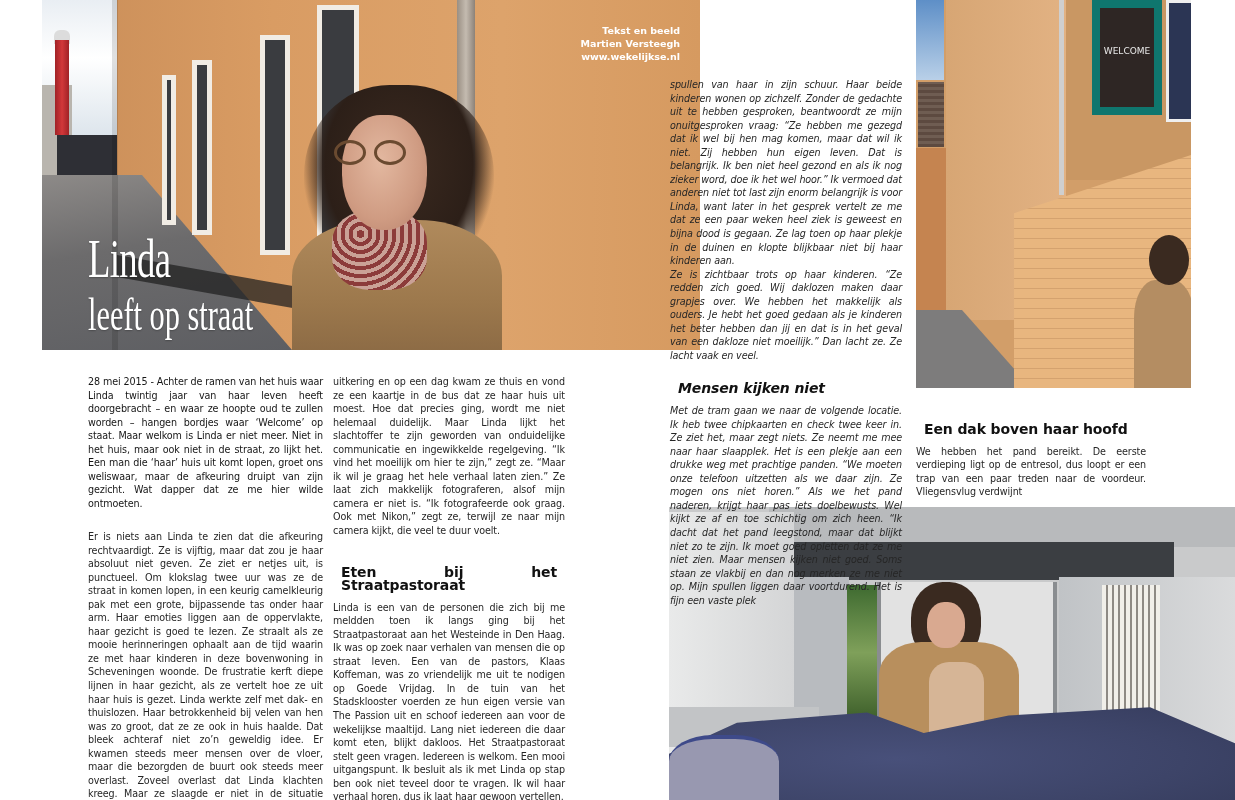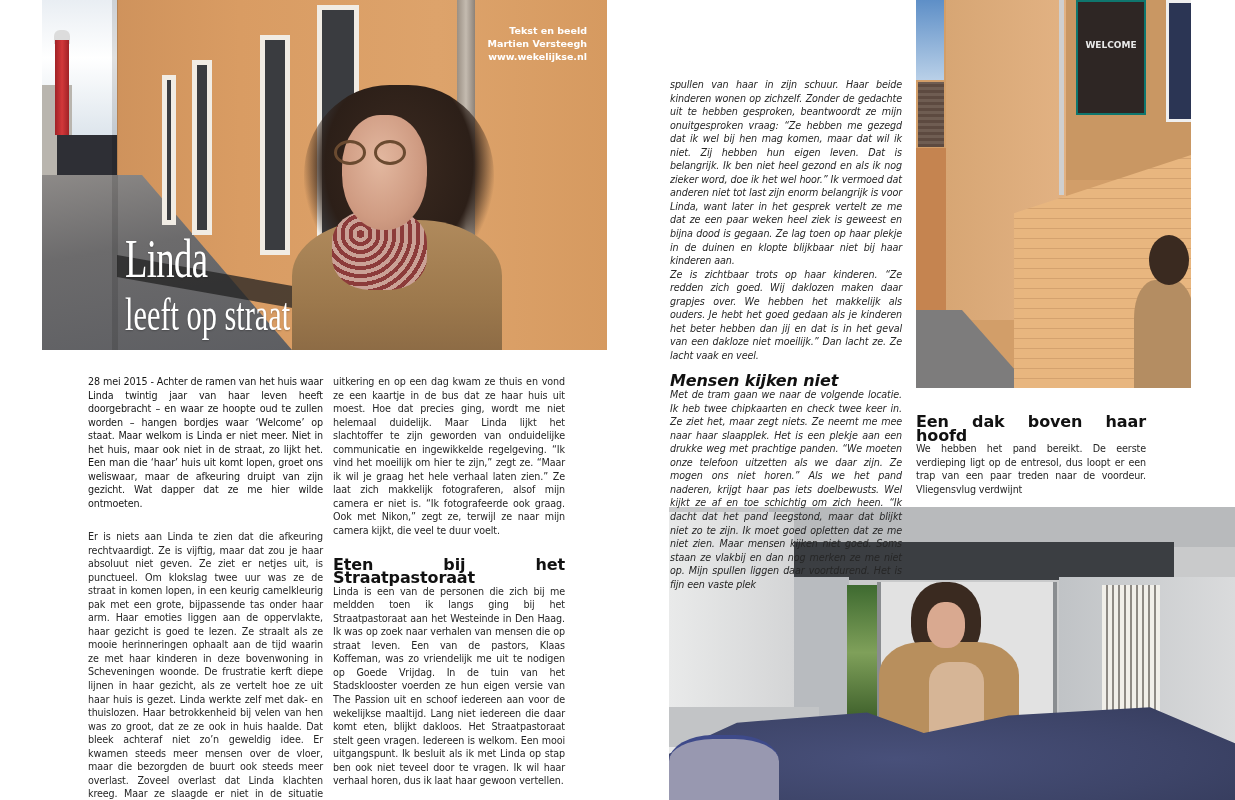--- a/index.html
+++ b/index.html
@@ -2,21 +2,21 @@
 <html><head>
 <meta charset="utf-8">
 <style>
   * { box-sizing: border-box; margin: 0; padding: 0; }
   html, body { width: 1235px; height: 800px; overflow: hidden; background: #ffffff; }
   body { position: relative; font-family: "DejaVu Sans", sans-serif; color: #222; }
 
   .photo { position: absolute; overflow: hidden; }
 
   
-  #hero { left: 42px; top: 0; width: 565px; height: 350px;
+  #hero { left: 42px; top: 0; width: 658px; height: 350px;
     background: linear-gradient(90deg, #c98d58 0%, #d99c63 35%, #dda36b 70%, #d69a60 100%); }
   #hero .sky { position: absolute; left: 0; top: 0; width: 75px; height: 145px;
     background: linear-gradient(180deg, #e9eef3 0%, #ffffff 40%, #d9e2ea 100%); }
   #hero .lighthouse { position: absolute; left: 13px; top: 40px; width: 14px; height: 95px;
     background: linear-gradient(90deg, #a02226, #d2383a, #a02226); }
   #hero .lighthouse-top { position: absolute; left: 12px; top: 30px; width: 16px; height: 14px;
     background: #dcdcdc; border-radius: 6px 6px 0 0; }
   #hero .bg-building { position: absolute; left: 0; top: 85px; width: 30px; height: 100px; background: #b9b5ae; }
   #hero .dark-block { position: absolute; left: 15px; top: 135px; width: 60px; height: 50px; background: #2e2f35; }
   #hero .street { position: absolute; left: 0; top: 175px; width: 250px; height: 175px;
@@ -39,32 +39,32 @@
   #hero .glasses { position: absolute; left: 292px; top: 140px; width: 75px; height: 25px; }
   #hero .glasses span { position: absolute; top: 0; width: 32px; height: 25px; border: 3px solid #6a4a30; border-radius: 50%; }
   #hero .glasses .l { left: 0; } #hero .glasses .r { left: 40px; }
   #hero .scarf { position: absolute; left: 290px; top: 210px; width: 95px; height: 80px;
     background: repeating-radial-gradient(circle at 30% 30%, #8c3b3a 0 4px, #caa196 4px 8px); border-radius: 40%; }
   #hero .coat { position: absolute; left: 250px; top: 220px; width: 210px; height: 140px;
     background: linear-gradient(180deg, #b08a5c 0%, #9c784c 60%, #8a6944 100%); border-radius: 40% 40% 0 0; }
   #hero .credit { position: absolute; right: 20px; top: 24px; text-align: right; color: #ffffff;
     font-family: "DejaVu Sans", sans-serif; font-weight: bold; font-size: 9.5px; line-height: 13px; }
   #hero .title { position: absolute; left: 46px; top: 232px; color: #ffffff;
-    font-family: "Liberation Serif", "DejaVu Serif", serif; text-shadow: 0 1px 2px rgba(0,0,0,.25); margin-left: 37px; }
+    font-family: "Liberation Serif", "DejaVu Serif", serif; text-shadow: 0 1px 2px rgba(0,0,0,.25); }
   #hero .title .t1 { display: block; font-size: 54px; line-height: 54px; transform: scaleX(.68); transform-origin: left; letter-spacing: -1px; }
   #hero .title .t2 { display: block; font-size: 46px; line-height: 46px; transform: scaleX(.66); transform-origin: left; margin-top: 6px; white-space: nowrap; }
 
   
   #photo2 { left: 916px; top: 0; width: 275px; height: 388px; background: #d29e69; }
   #photo2 .sky { position: absolute; left: 0; top: 0; width: 28px; height: 80px; background: linear-gradient(180deg, #5e8fc7, #b9d0e8); }
   #photo2 .roof { position: absolute; left: 2px; top: 82px; width: 26px; height: 65px; background: repeating-linear-gradient(0deg, #5d4a40 0 3px, #6f5d52 3px 6px); }
   #photo2 .side-building { position: absolute; left: 0; top: 148px; width: 30px; height: 165px; background: #c58450; }
   #photo2 .gable { position: absolute; left: 30px; top: 0; width: 120px; height: 320px; background: linear-gradient(90deg, #d7a674, #e2b283); }
   #photo2 .wall { position: absolute; left: 150px; top: 0; width: 125px; height: 180px; background: #c99763; }
-  #photo2 .welcome-window { position: absolute; left: 160px; top: 0; width: 70px; height: 115px; background: #2e2624; border: 2px solid #0f766e; font-weight: bold; }
+  #photo2 .welcome-window { position: absolute; left: 176px; top: 0; width: 70px; height: 115px; background: #2e2624; border: 8px solid #0f766e; }
   #photo2 .welcome-window span { position: absolute; left: 0; right: 0; top: 38px; text-align: center; color: #e9e9e9; font-size: 9px; font-family: "DejaVu Sans", sans-serif; }
   #photo2 .win2 { position: absolute; left: 250px; top: 0; width: 25px; height: 122px; background: #2b3554; border: 3px solid #efefef; border-right: none; }
   #photo2 .pipe { position: absolute; left: 143px; top: 0; width: 5px; height: 195px; background: #cfcfcf; }
   #photo2 .brickwall { position: absolute; left: 98px; top: 155px; width: 177px; height: 233px;
     background: repeating-linear-gradient(0deg, #e8b67f 0 9px, #d4a26f 9px 10px);
     clip-path: polygon(0 25%, 60% 10%, 100% 0, 100% 100%, 0 100%); }
   #photo2 .pavement { position: absolute; left: 0; top: 310px; width: 115px; height: 78px; background: #7d7c7c; clip-path: polygon(0 0, 40% 0, 100% 100%, 0 100%); }
   #photo2 .person { position: absolute; left: 213px; top: 230px; width: 62px; height: 158px; }
   #photo2 .person .head { position: absolute; left: 20px; top: 5px; width: 40px; height: 50px; background: #3a2a20; border-radius: 50%; }
   #photo2 .person .body { position: absolute; left: 5px; top: 50px; width: 60px; height: 108px; background: #b48d62; border-radius: 35% 35% 0 0; }
@@ -89,21 +89,21 @@
   #photo3 .sleepingbag { position: absolute; left: 0; top: 190px; width: 566px; height: 103px;
     background: radial-gradient(ellipse at 40% 60%, #48507a 0%, #3d4468 60%, #343a5a 100%);
     clip-path: polygon(0 55%, 12% 25%, 35% 15%, 45% 35%, 60% 18%, 85% 10%, 100% 45%, 100% 100%, 0 100%); }
   #photo3 .bag-light { position: absolute; left: 0; top: 228px; width: 110px; height: 65px; background: #9898b0; border-top: 4px solid #3e4a8a; border-radius: 40% 40% 0 0; }
 
   
   .col { position: absolute; font-family: "DejaVu Sans", sans-serif; font-size: 9.6px; line-height: 13.55px;
     text-align: justify; color: #262626; letter-spacing: -0.12px; }
   .col p { margin: 0; }
   .col .gap { height: 13.55px; }
-  .col h3 { font-size: 16px; font-weight: bold; color: #111; line-height: 13.55px; margin: 0; }
+  .col h3 { font-size: 14px; font-weight: bold; color: #111; line-height: 13.55px; margin: 8px; }
   .lead { font-weight: normal; color: #151515; }
 
   #col1 { left: 88px; top: 375px; width: 235px; }
   #col2 { left: 333px; top: 375px; width: 232px; }
   #col3 { left: 670px; top: 78px; width: 232px; font-style: italic; }
   #col4 { left: 916px; top: 403px; width: 230px; }
 </style>
 </head>
 <body>
 

